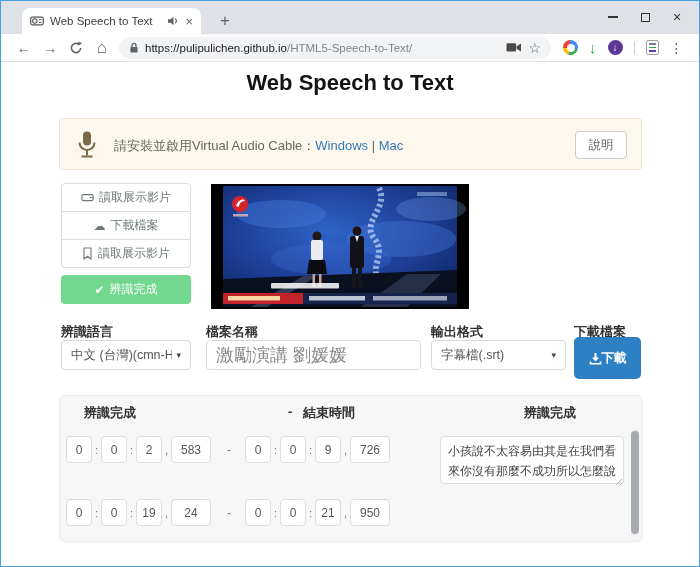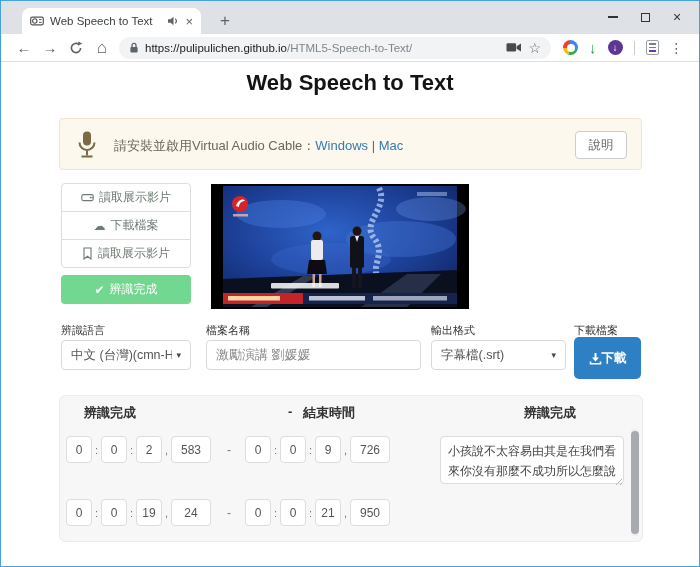--- a/index.html
+++ b/index.html
@@ -68,21 +68,21 @@
     display:flex; align-items:center; justify-content:center; gap:5px;
     font-size:12px; color:#6e7b72; }
   .srcbtn:first-child { border-radius:4px 4px 0 0; margin-top:0; }
   .srcbtn:last-child { border-radius:0 0 4px 4px; }
   .donebtn { position:absolute; left:60px; top:213px; width:130px; height:29px;
     background:#72d78f; border-radius:4px; color:#fff; font-size:12px;
     display:flex; align-items:center; justify-content:center; gap:5px; }
 
   .video { position:absolute; left:210px; top:122px; width:258px; height:125px; background:#000; }
 
-  .flabel { position:absolute; top:261px; font-size:11px; font-weight:normal; color:#333; }
+  .flabel { position:absolute; top:261px; font-size:13px; font-weight:bold; color:#333; }
   .ctrl { position:absolute; top:278px; height:30px; background:#fff; border:1px solid #d9d9d9;
     border-radius:4px; font-size:12.5px; color:#555; display:flex; align-items:center; padding:0 9px; }
   .ctrl .val { flex:1; white-space:nowrap; overflow:hidden; }
   .caret { font-size:9px; color:#444; margin-left:4px; }
   .fninput { color:#8a8a8a; }
   .dlbtn { position:absolute; left:573px; top:275px; width:67px; height:42px; background:#2e80c5;
     border-radius:5px; color:#fff; display:flex; flex-direction:row; align-items:center;
     justify-content:center; line-height:1.15; font-size:12.5px; font-weight:bold; }
 
   
@@ -274,21 +274,21 @@
     <span class="flabel" style="left:60px">辨識語言</span>
     <span class="flabel" style="left:205px">檔案名稱</span>
     <span class="flabel" style="left:430px">輸出格式</span>
     <span class="flabel" style="left:573px">下載檔案</span>
 
     <div class="ctrl" style="left:60px;width:130px">
       <span class="val">中文 (台灣)(cmn-Ha</span>
       <span class="caret">▾</span>
     </div>
     <div class="ctrl" style="left:205px;width:215px">
-      <input class="fninput" style="border: none; outline: none; width: 100%; font-size: 13px; background: transparent;" value="激勵演講 劉媛媛">
+      <input class="fninput" style="border: none; outline: none; width: 100%; font-size: 18px; background: transparent;" value="激勵演講 劉媛媛">
     </div>
     <div class="ctrl" style="left:430px;width:135px">
       <span class="val">字幕檔(.srt)</span>
       <span class="caret">▾</span>
     </div>
     <div class="dlbtn">
       <span style="display:flex">
         <svg width="13" height="13" viewBox="0 0 13 13">
             <line x1="6.5" y1="1" x2="6.5" y2="6.5" stroke="#fff" stroke-width="2"></line>
             <polygon points="3,5.5 10,5.5 6.5,9.5" fill="#fff"></polygon>

